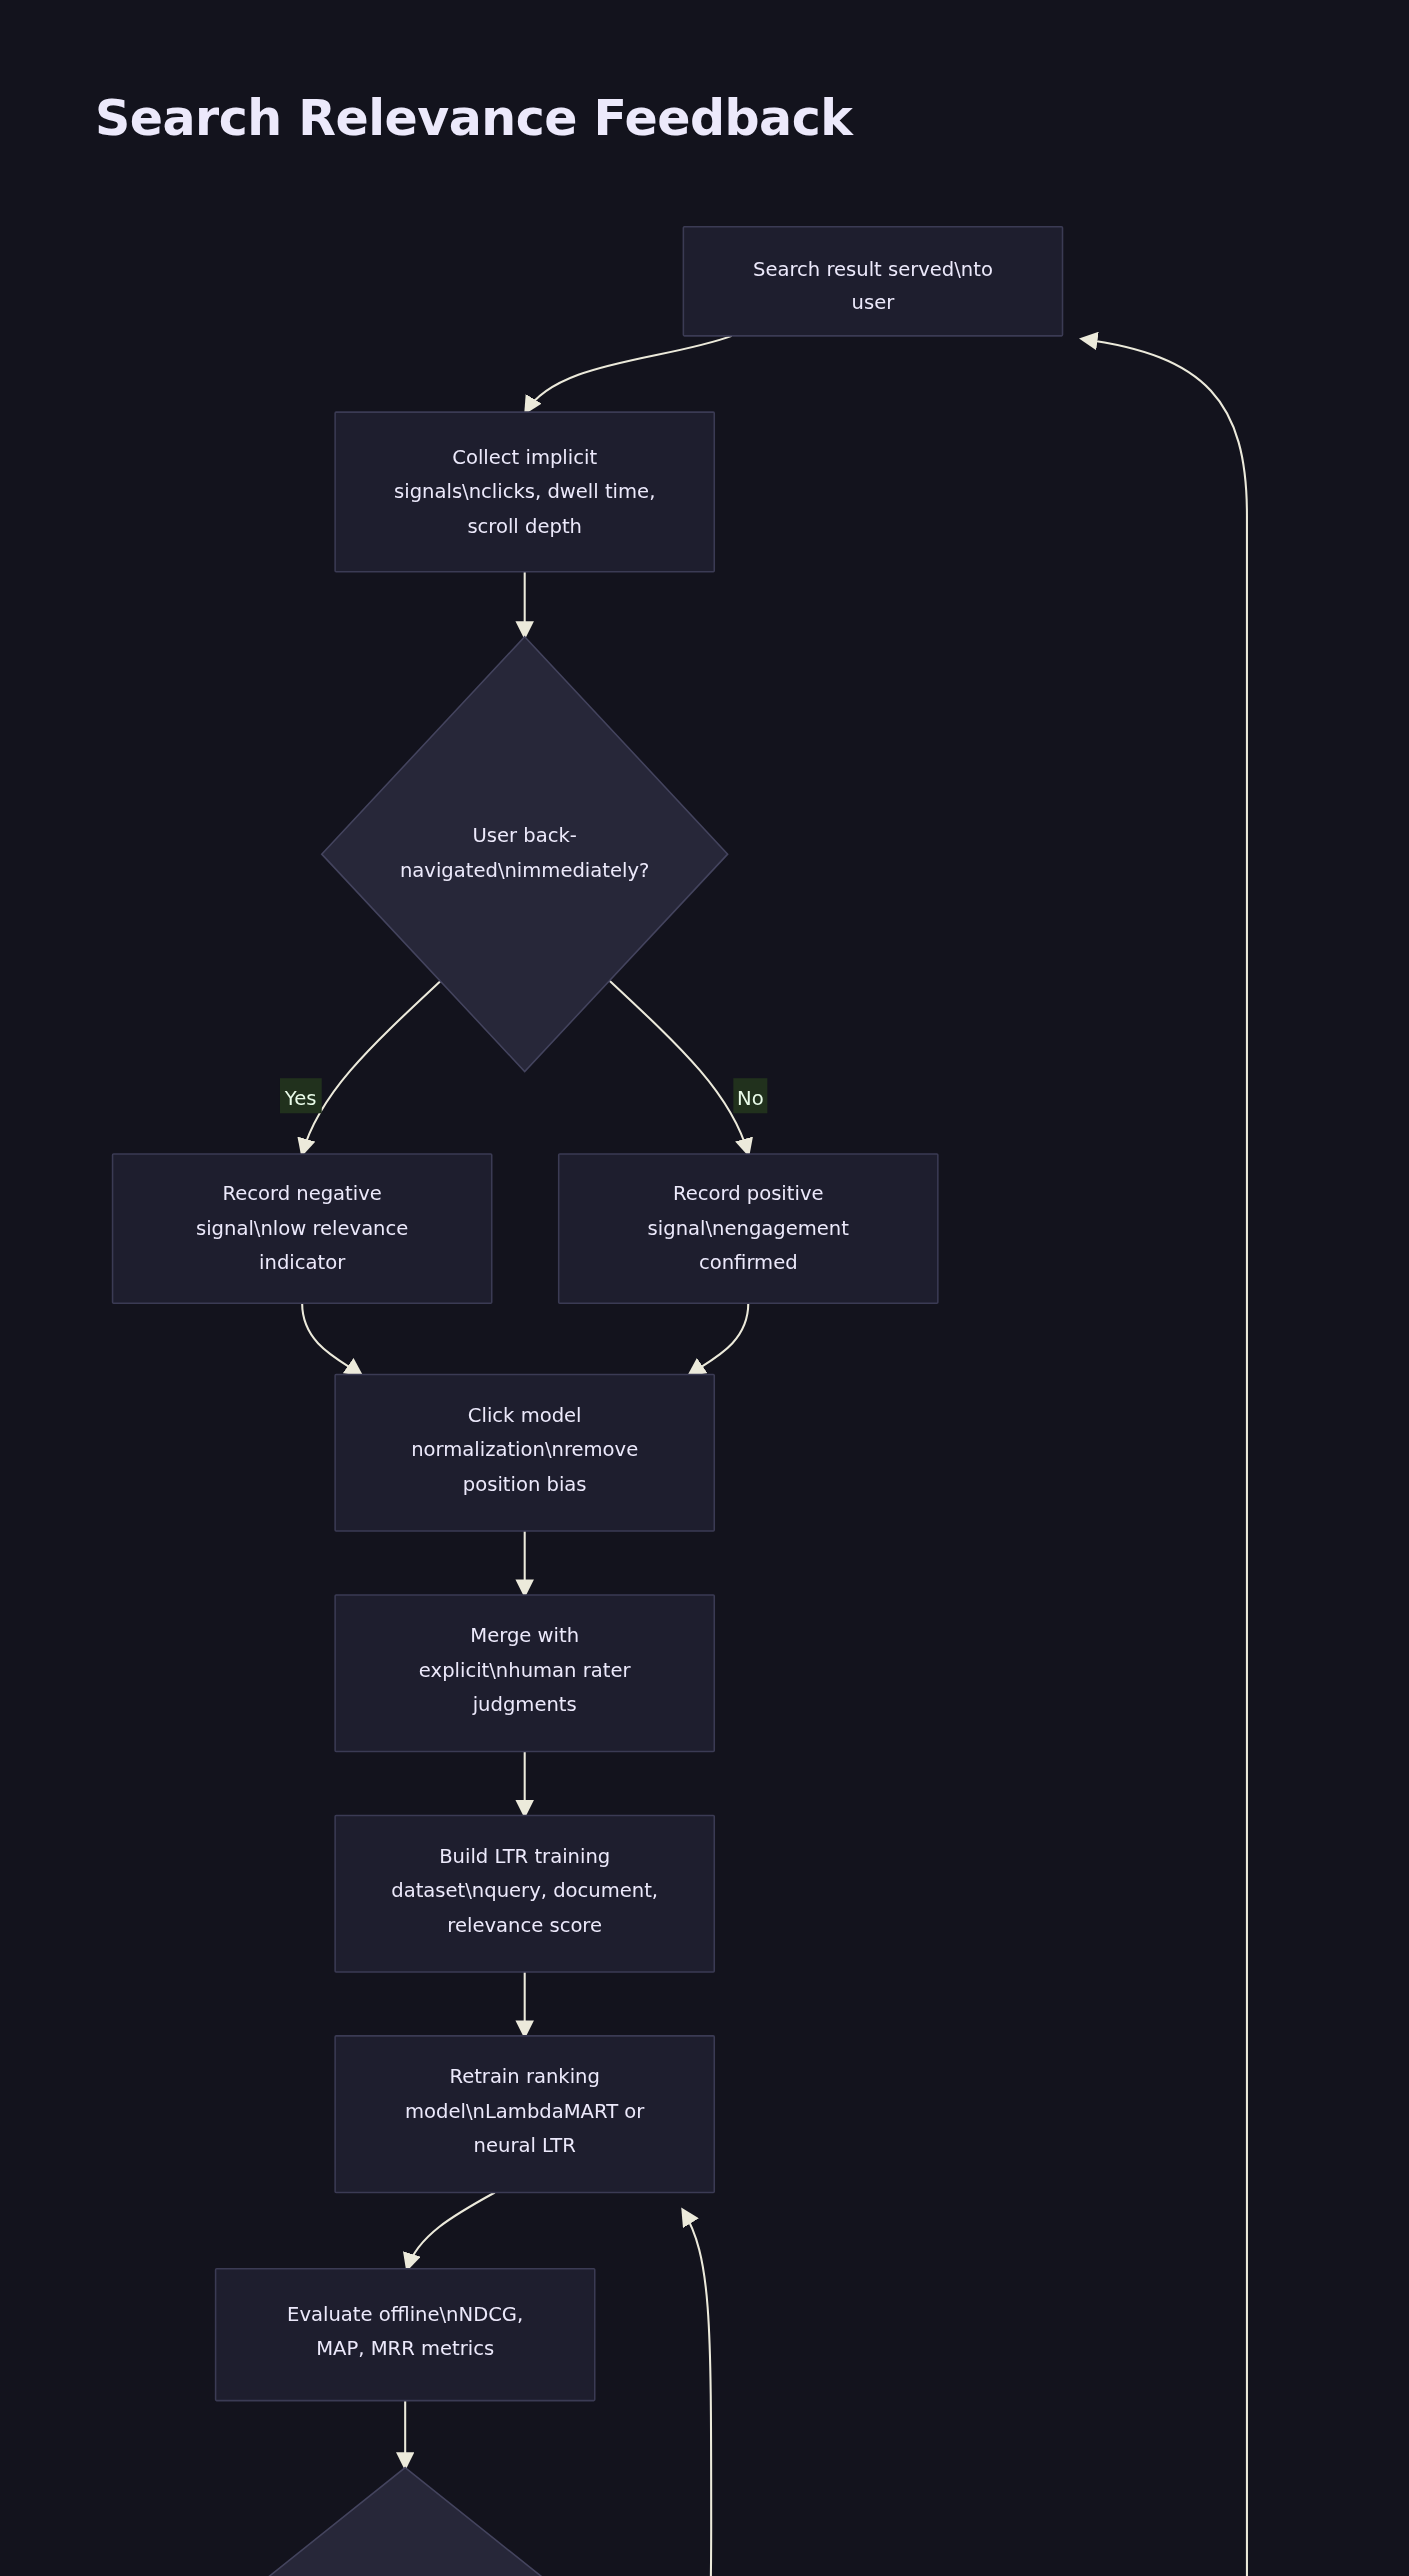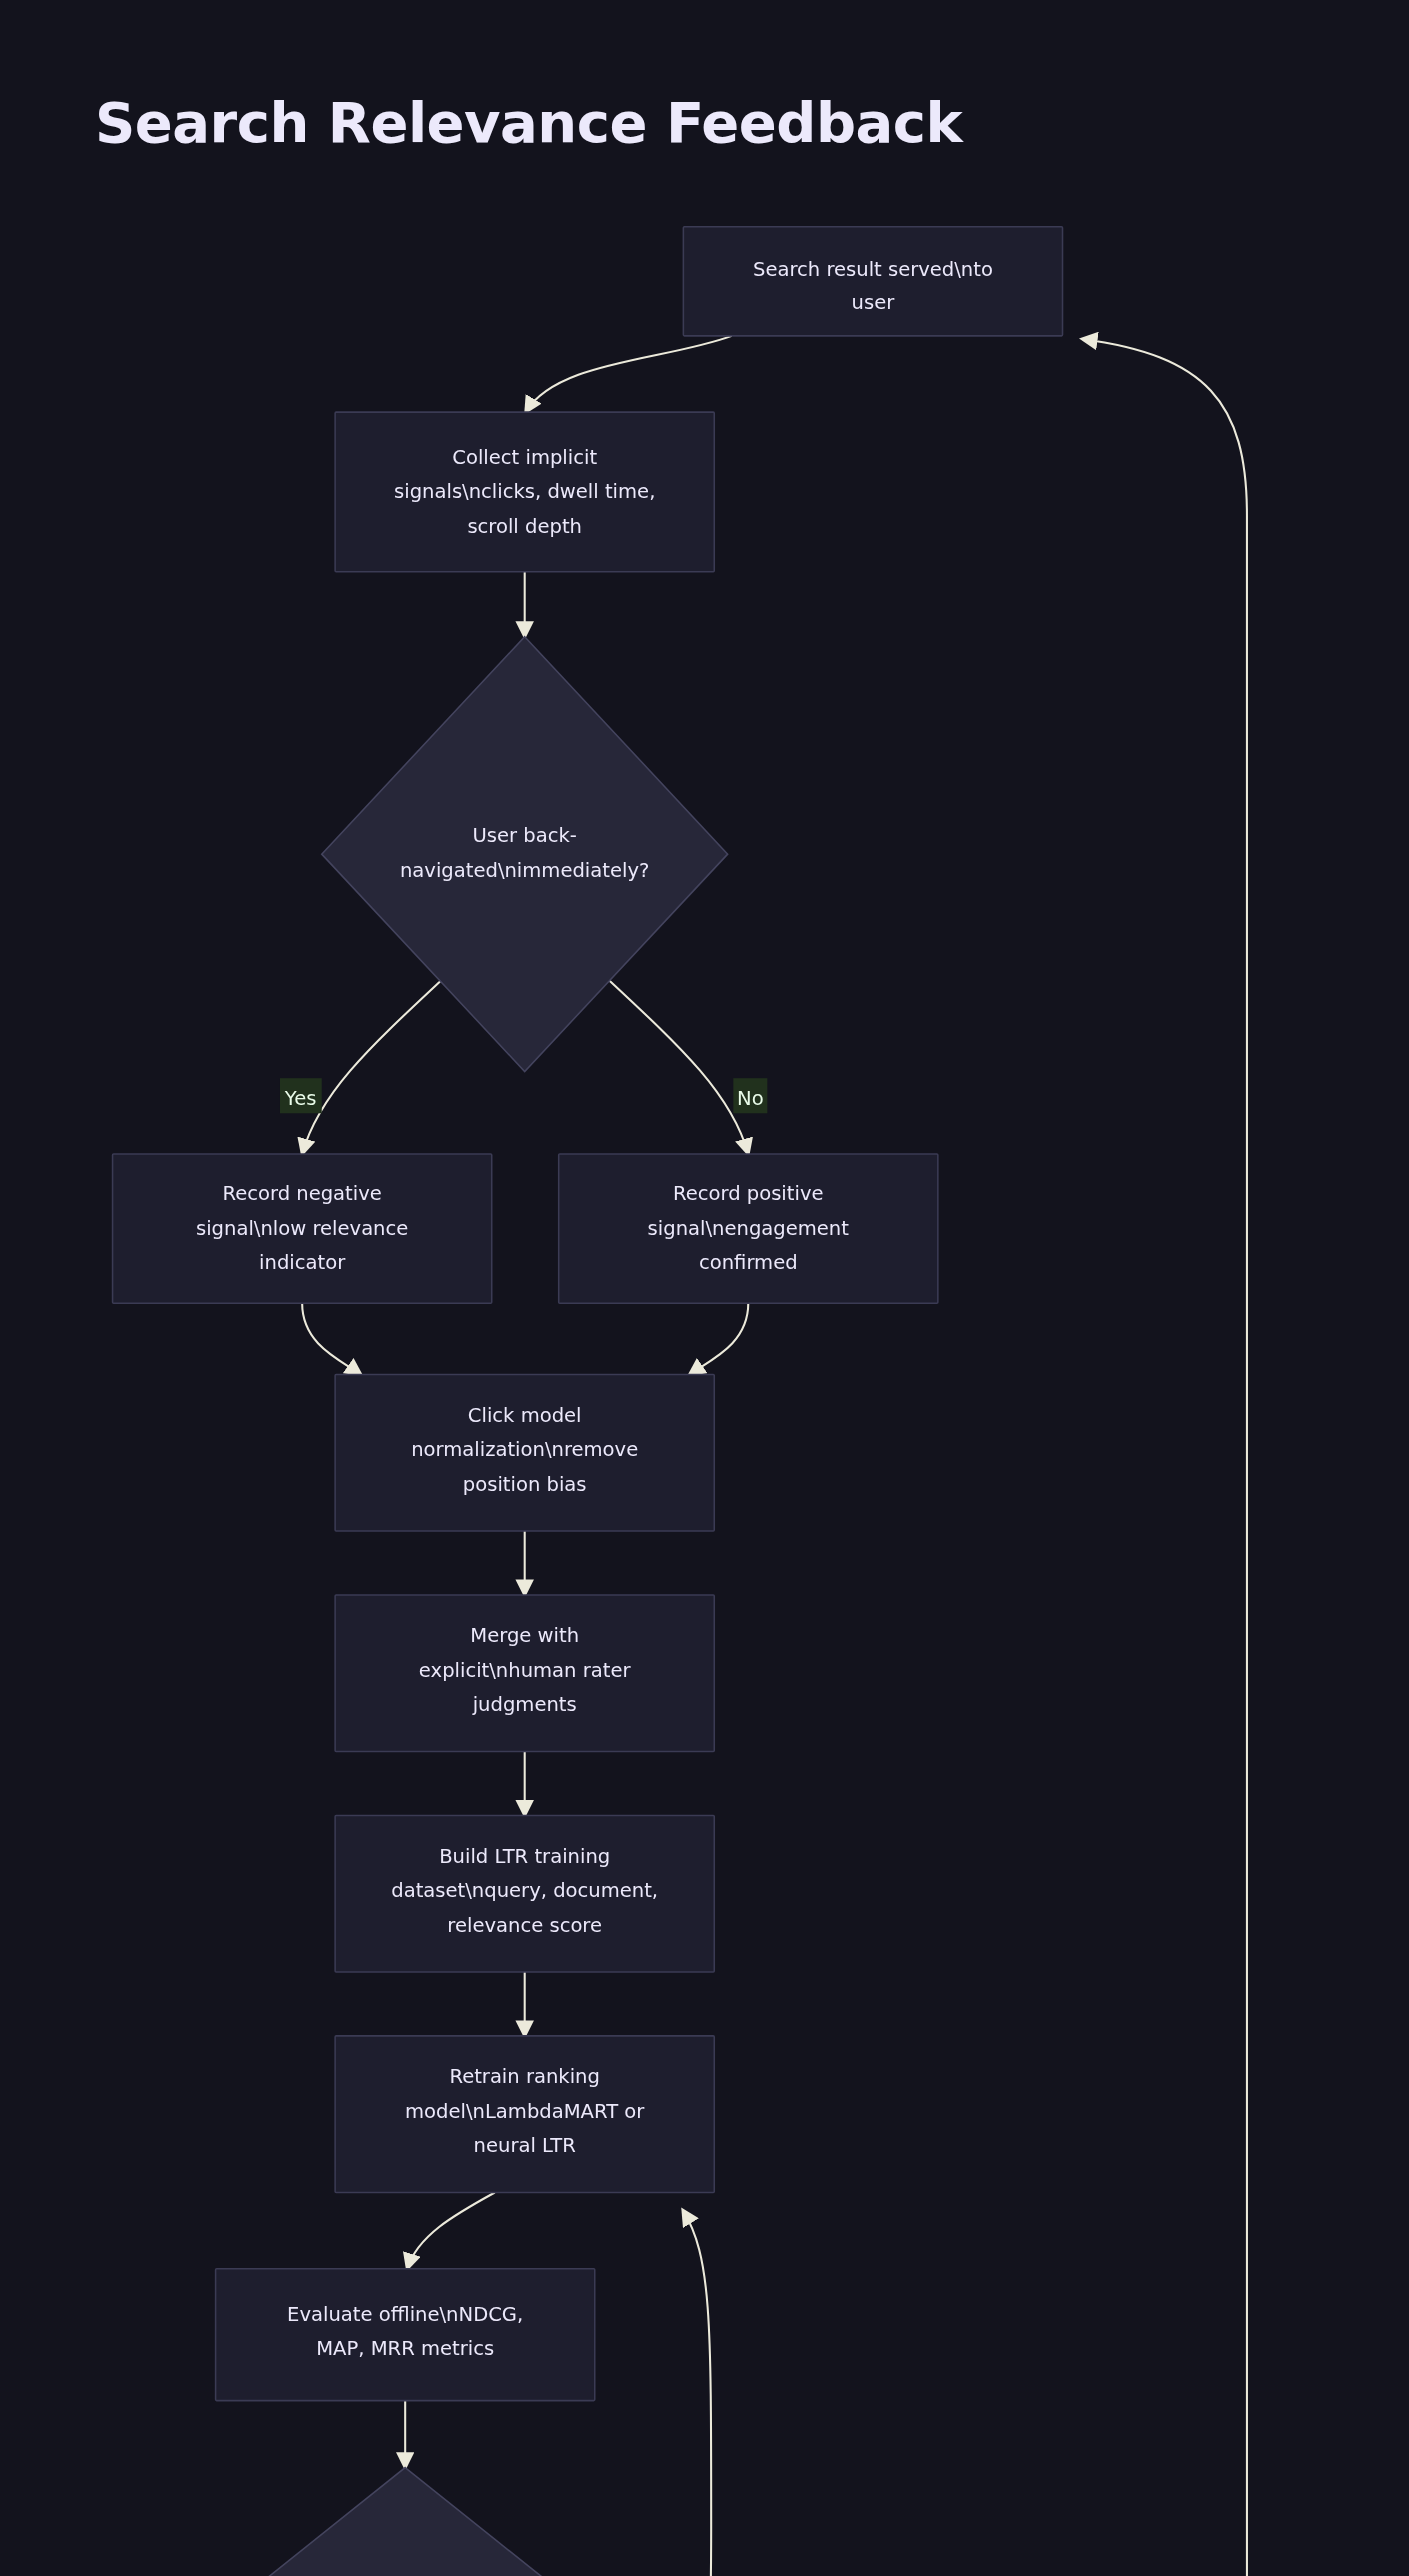--- a/index.html
+++ b/index.html
@@ -12,21 +12,21 @@
     width: 1410px;
     height: 3416px;
     position: relative;
     font-family: "DejaVu Sans", "Liberation Sans", sans-serif;
     overflow: hidden;
   }
   #page-title {
     position: absolute;
     left: 95px;
     top: 90px;
-    font-size: 56px;
+    font-size: 49px;
     font-weight: bold;
     letter-spacing: -0.5px;
     color: #ece9fb;
     white-space: nowrap;
   }
   #flow-canvas {
     position: absolute;
     left: 0;
     top: 0;
     width: 1410px;

